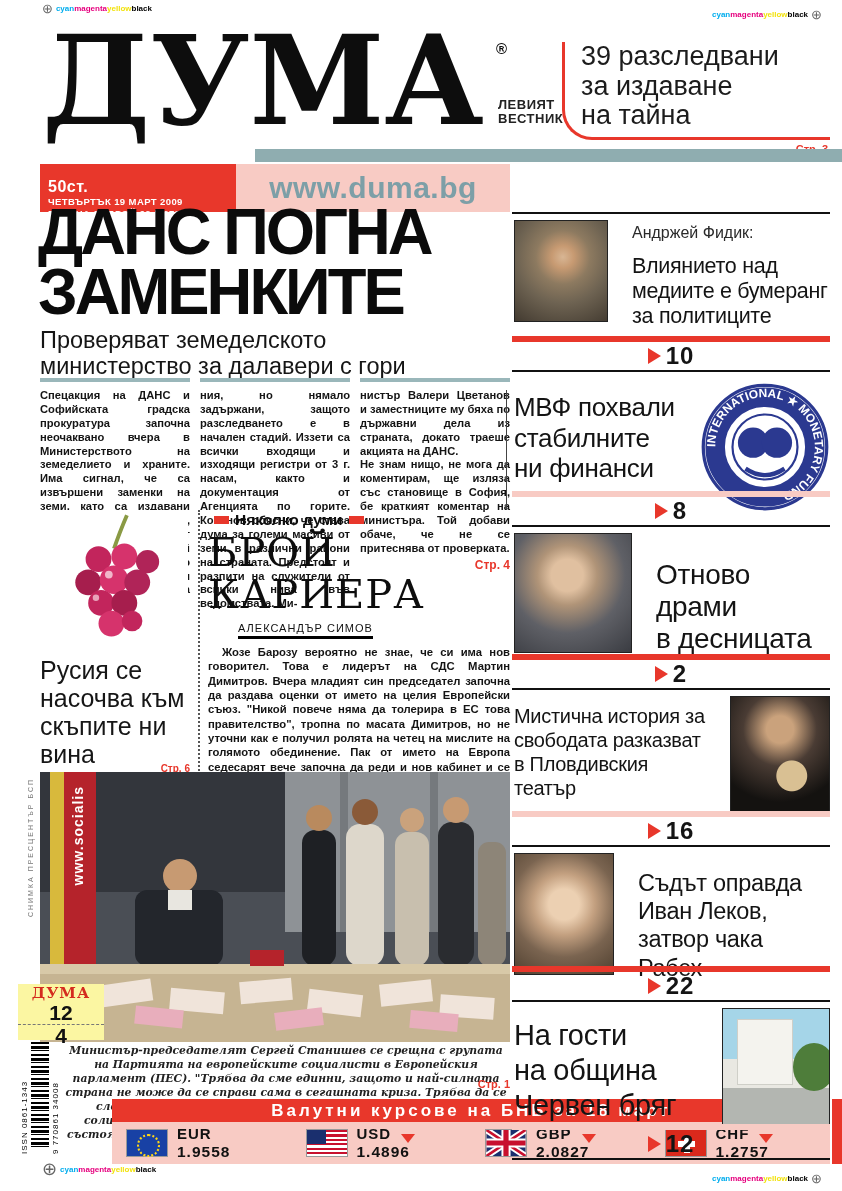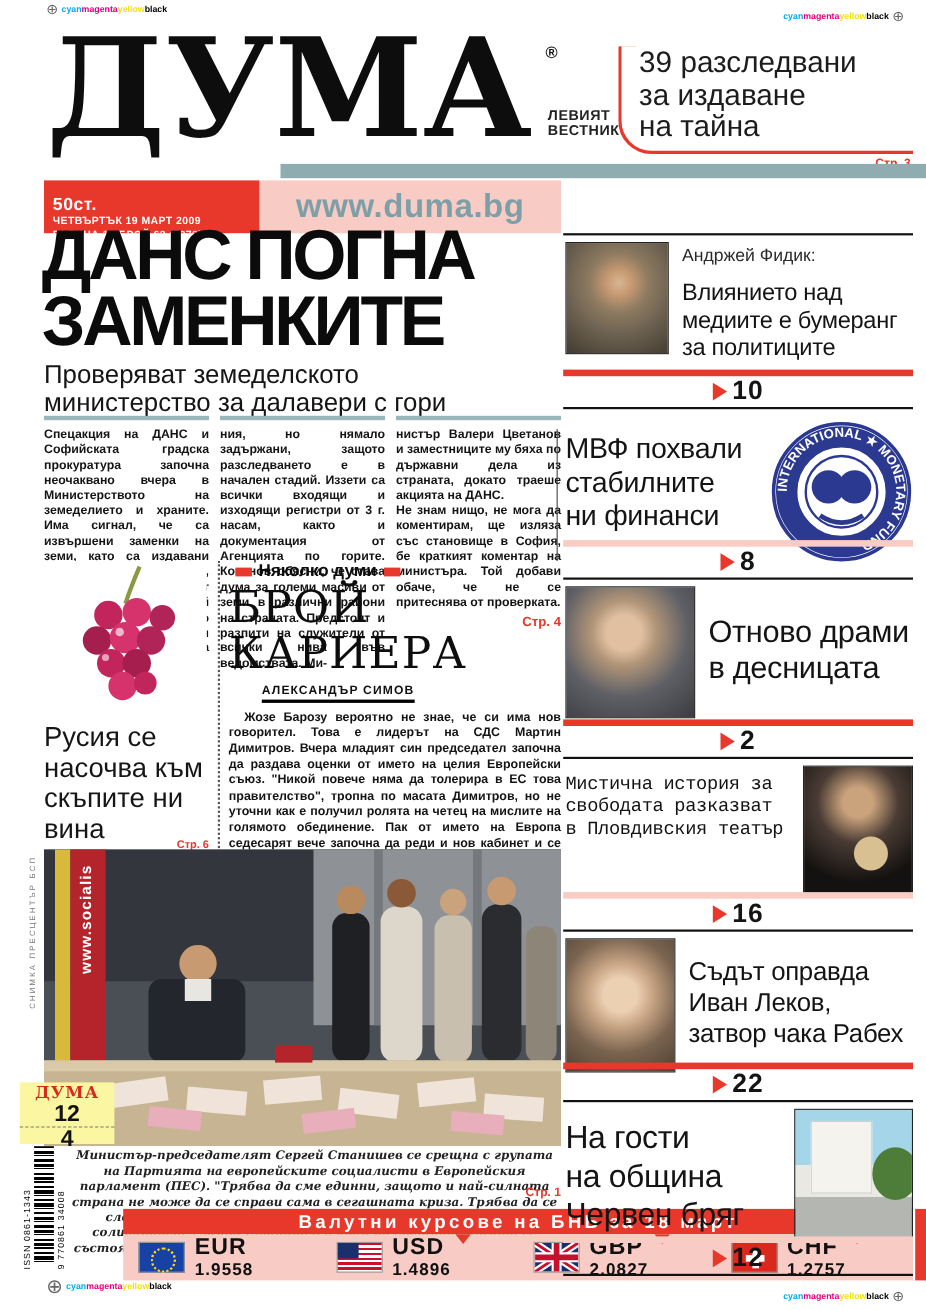--- a/index.html
+++ b/index.html
@@ -80,21 +80,21 @@
   .opinion { position:absolute; left:208px; top:511px; width:302px; }
   .rubric { display:flex; align-items:center; gap:6px; margin-left:6px; }
   .rubric .dash { width:15px; height:8px; background:#e8372b; }
   .rubric .rlabel { font-size:15.5px; font-weight:bold; color:#0d0d0d; }
   .opinion-title {
     font-family:"DejaVu Serif", serif; font-size:40px; line-height:1.05;
     letter-spacing:1px; word-spacing:16px; color:#0d0d0d; margin-top:2px;
   }
   .byline {
     display:inline-block; margin:7px 0 6px 30px; padding-bottom:2px;
-    border-bottom:3px solid #000; font-size:11px; font-weight:bold; letter-spacing:1px;
+    border-bottom:3px solid #000; font-size:11px; font-weight:normal; letter-spacing:1px;
   }
   .opinion p {
     font-size:11.3px; font-weight:bold; line-height:1.27; text-align:justify;
     text-indent:14px; color:#141414;
   }
   .opinion-bar { height:6px; background:#e8372b; margin-top:7px; }
   
   .main-photo { position:absolute; left:40px; top:772px; width:470px; height:270px; overflow:hidden; }
   .photo-credit {
     position:absolute; left:27px; top:778px; writing-mode:vertical-rl; transform:rotate(180deg);
@@ -117,21 +117,21 @@
     background:#e8372b; color:#fff; display:flex; align-items:center; justify-content:center;
     font-size:17px; font-weight:bold; letter-spacing:3px;
   }
   .cur-row {
     position:absolute; left:112px; top:1122px; width:718px; height:42px;
     background:#f8cbc4; display:flex; align-items:center;
   }
   .cur-item { flex:1; display:flex; align-items:center; gap:9px; padding-left:14px; }
   .flag { width:42px; height:28px; border:1px solid #999; position:relative; flex:none; }
   .cur-text { line-height:1.15; }
-  .cur-code { font-size:21px; font-weight:bold; letter-spacing:1px; display:flex; align-items:flex-start; gap:10px; }
+  .cur-code { font-size:15px; font-weight:bold; letter-spacing:1px; display:flex; align-items:flex-end; gap:10px; }
   .cur-value { font-size:15.5px; font-weight:bold; letter-spacing:1px; }
   .down-arrow { width:0; height:0; border-left:7px solid transparent; border-right:7px solid transparent; border-top:9px solid #e8372b; }
   .cur-bleed { position:absolute; left:832px; top:1099px; width:10px; height:65px; background:#e8372b; }
   
   .flag-eu { background:#1841a5; }
   .flag-eu::before{ content:""; position:absolute; left:10px; top:4px; width:19px; height:19px;
     border-radius:50%; border:2px dotted #ffd617; }
   .flag-us { background:repeating-linear-gradient(180deg,#c8102e 0 2.2px,#fff 2.2px 4.4px); }
   .flag-us::before{ content:""; position:absolute; left:0; top:0; width:19px; height:14px; background:#1a2f6e; }
   .flag-ch { background:#da291c; }
@@ -146,27 +146,27 @@
   .issue-top { font-size:21px; font-weight:800; line-height:1; border-bottom:1px dashed #777; padding-bottom:1px; }
   .issue-bottom { font-size:21px; font-weight:800; line-height:1.05; }
   .barcode { position:absolute; left:20px; top:1042px; height:112px; display:flex; gap:2px; }
   .bc-issn, .bc-num { writing-mode:vertical-rl; transform:rotate(180deg); font-size:8px; color:#000; letter-spacing:1px; }
   .bc-bars { width:18px; height:108px;
     background:repeating-linear-gradient(180deg,#000 0 2px,#fff 2px 4px,#000 4px 7px,#fff 7px 8px,#000 8px 9px,#fff 9px 12px); }
   
   .sidebar { position:absolute; left:512px; top:212px; width:318px; }
   .sb-item { border-top:2px solid #111; position:relative; }
   .sb-item:last-child { border-bottom:2px solid #111; }
-  .sb-content { display:flex; gap:12px; padding:6px 0 2px 2px; }
+  .sb-content { display:flex; gap:24px; padding:6px 0 2px 2px; }
   .sb-kicker { font-size:16px; color:#2a2a2a; margin:4px 0 10px; }
   .sb-headline { color:#141414; white-space:pre-line; letter-spacing:-.3px; }
   .hl-1 { font-size:21.5px; line-height:1.16;margin-top:12px; }
   .hl-2 { font-size:26px; line-height:1.18; margin-top:14px; }
   .hl-3 { font-size:28px; line-height:1.15; margin-top:26px; }
-  .hl-4 { font-size:17px; line-height:1.2; margin-top:8px;font-family:Liberation Mono, monospace; }
+  .hl-4 { font-size:20px; line-height:1.2; margin-top:8px; }
   .hl-5 { font-size:23.5px; line-height:1.2; margin-top:16px; }
   .hl-6 { font-size:29px; line-height:1.2; margin-top:10px; }
   .sb-bar-red { height:6px; background:#e8372b; }
   .sb-bar-pink { height:6px; background:#f8cbc4; }
   .sb-pagerow { display:flex; align-items:center; justify-content:center; gap:5px; height:28px;margin-top:47px; }
   .page-tri { width:0; height:0; border-left:13px solid #e8372b; border-top:8px solid transparent; border-bottom:8px solid transparent; }
   .sb-page { font-size:24px; font-weight:800; color:#141414; letter-spacing:1px; }
   .portrait { border:1px solid #222; flex:none; }
   .ph-fidik { width:94px; height:102px;
     background:radial-gradient(circle at 52% 36%, #d8b694 0%, #c79a72 14%, #8d7a60 34%, #6e6352 58%, #423a30 100%); }

